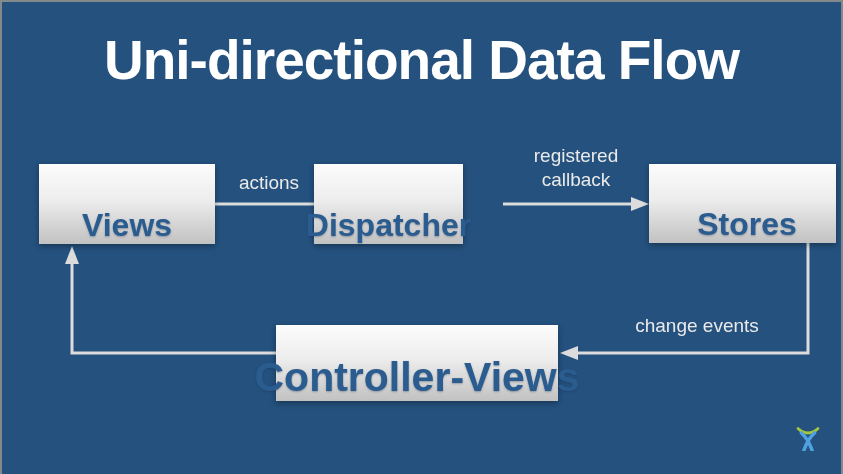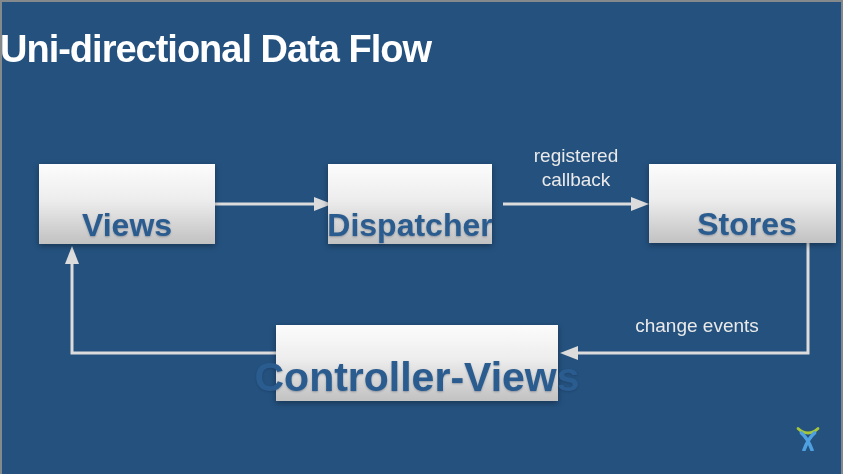--- a/index.html
+++ b/index.html
@@ -11,41 +11,41 @@
     overflow: hidden;
     font-family: "Liberation Sans", "DejaVu Sans", sans-serif;
     
     box-shadow: inset 0 2px 0 #84898C, inset 2px 0 0 #84898C, inset -2px 0 0 #84898C;
   }
   .title {
     position: absolute;
     top: 28px;
     left: 0;
     width: 100%;
-    text-align: left;
+    text-align: center;
     color: #FFFFFF;
-    font-size: 38px;
+    font-size: 55px;
     font-weight: 700;
     letter-spacing: -1px;
   }
   .node {
     position: absolute;
     display: flex;
     align-items: flex-end;
     justify-content: center;
     background: linear-gradient(180deg, #fcfcfc 0%, #ededed 45%, #c9c9c9 90%, #c2c2c2 100%);
     box-shadow: 0 2px 6px rgba(0,0,0,0.35);
     color: #2B5C8F;
     font-size: 32px;
     font-weight: 700;
     text-shadow: 0 1px 2px rgba(30,50,80,0.35);
     white-space: nowrap;
   }
   .node-views       { left: 39px;  top: 164px; width: 176px; height: 80px; }
-  .node-dispatcher  { left: 328px; top: 164px; width: 164px; height: 80px; }
+  .node-dispatcher  { left: 314px; top: 164px; width: 149px; height: 80px; }
   .node-stores      { left: 649px; top: 164px; width: 178px; height: 79px; padding-left: 9px; }
   .node-controller  { left: 276px; top: 317px; width: 282px; height: 76px; font-size: 41px; margin-top: 8px; }
   .edge-label {
     position: absolute;
     color: #EAEAEA;
     font-size: 19px;
     line-height: 24px;
     text-align: center;
   }
   .label-actions    { left: 210px; top: 171px; width: 118px; }
@@ -98,20 +98,21 @@
   <div class="node node-dispatcher">
     <span>Dispatcher</span>
   </div>
   <div class="node node-stores">
     <span>Stores</span>
   </div>
   <div class="node node-controller">
     <span>Controller-Views</span>
   </div>
 
+  <div class="edge-label label-actions">actions</div>
   <div class="edge-label label-registered">registered callback</div>
   <div class="edge-label label-change">change events</div>
 
   <svg class="logo" viewBox="0 0 28 30" xmlns="http://www.w3.org/2000/svg">
     <path d="M4,7.5 C10,13.5 18,13.5 24,7.5" fill="none" stroke="#A5C63B" stroke-width="2.8" stroke-linecap="round"></path>
     <path d="M7.5,12 C11.5,15.5 15.5,22 18,29" fill="none" stroke="#4FA0E0" stroke-width="3.6" stroke-linecap="round"></path>
     <path d="M20.5,12 C16.5,15.5 12.5,22 10,29" fill="none" stroke="#4FA0E0" stroke-width="3.6" stroke-linecap="round"></path>
   </svg>
 
 </div>

